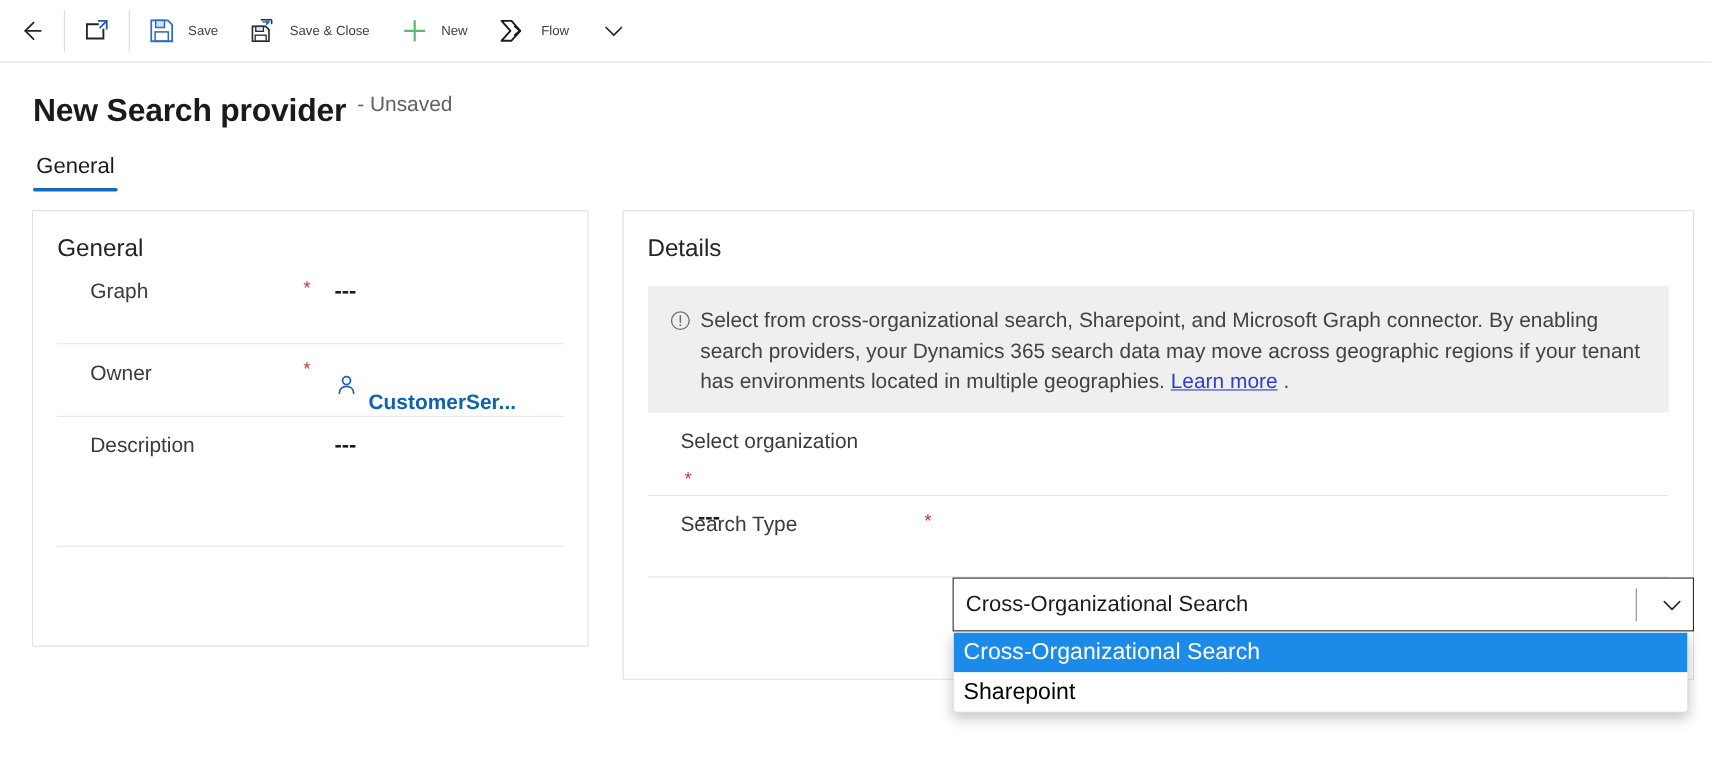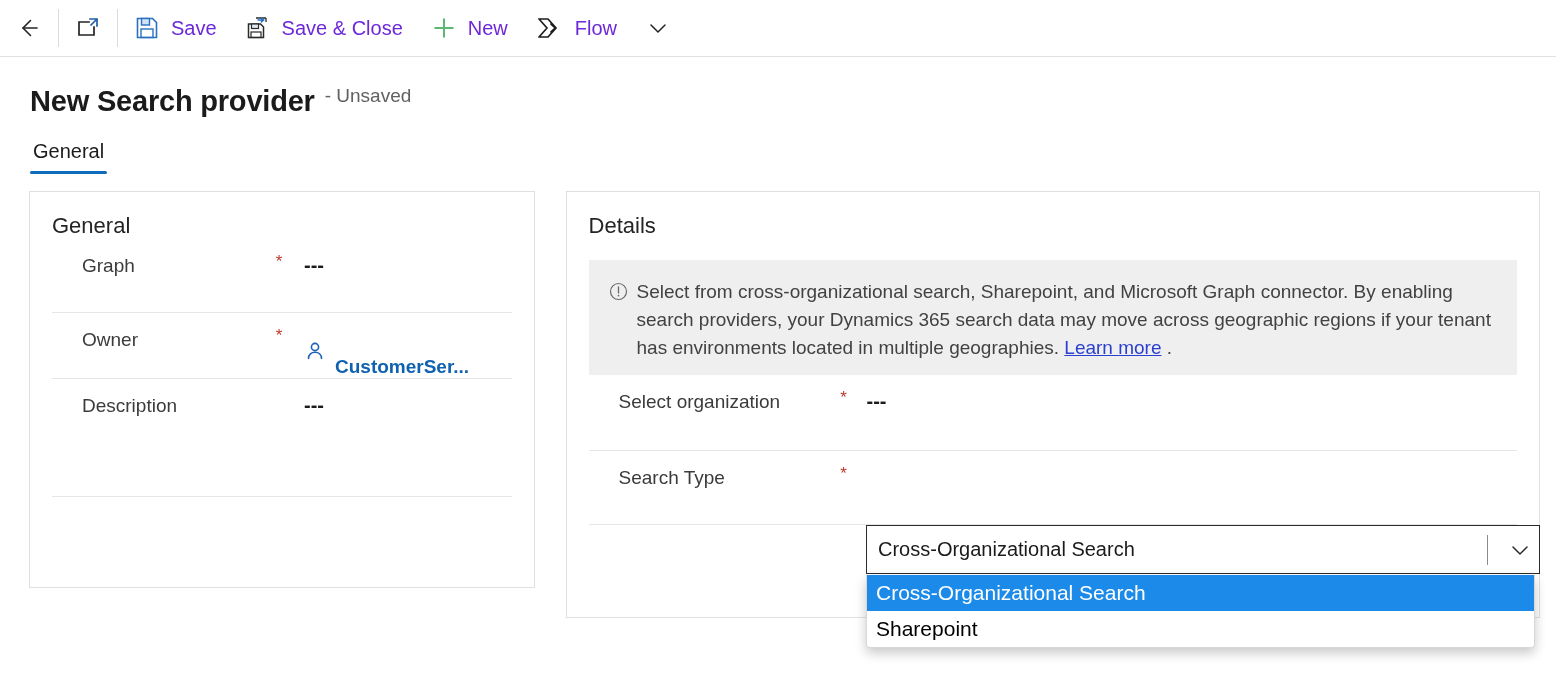--- a/index.html
+++ b/index.html
@@ -28,22 +28,22 @@
   .cb-btn {
     display: flex;
     align-items: center;
     height: 56px;
     padding: 0 14px;
     cursor: pointer;
     user-select: none;
     color: #242424;
   }
   .cb-label {
-    font-size: 20px;
-    color: #6d28d9;
+    font-size: 12px;
+    color: #404040;
     margin-left: 11px;
     white-space: nowrap;
   }
   .cb-sep {
     width: 1px;
     height: 38px;
     background: #dcdcdc;
     margin: 0 2px;
   }
   .cb-icon { display: flex; align-items: center; justify-content: center; }
@@ -183,21 +183,21 @@
     font-size: 19px;
     line-height: 28px;
     color: #424242;
   }
   .info-link {
     color: #2a3fcf;
     text-decoration: underline;
     cursor: pointer;
   }
 
-  .rc-row-org  { height: 76px; }
+  .rc-row-org  { height: 76px; flex-direction: column; }
   .rc-row-type { height: 74px; }
   .rc-label    { width: 218px; }
   .rc-value    { margin-left: 16px; }
 
   
   .combo-wrap {
     position: absolute;
     left: 866px;
     top: 525px;
     width: 674px;

